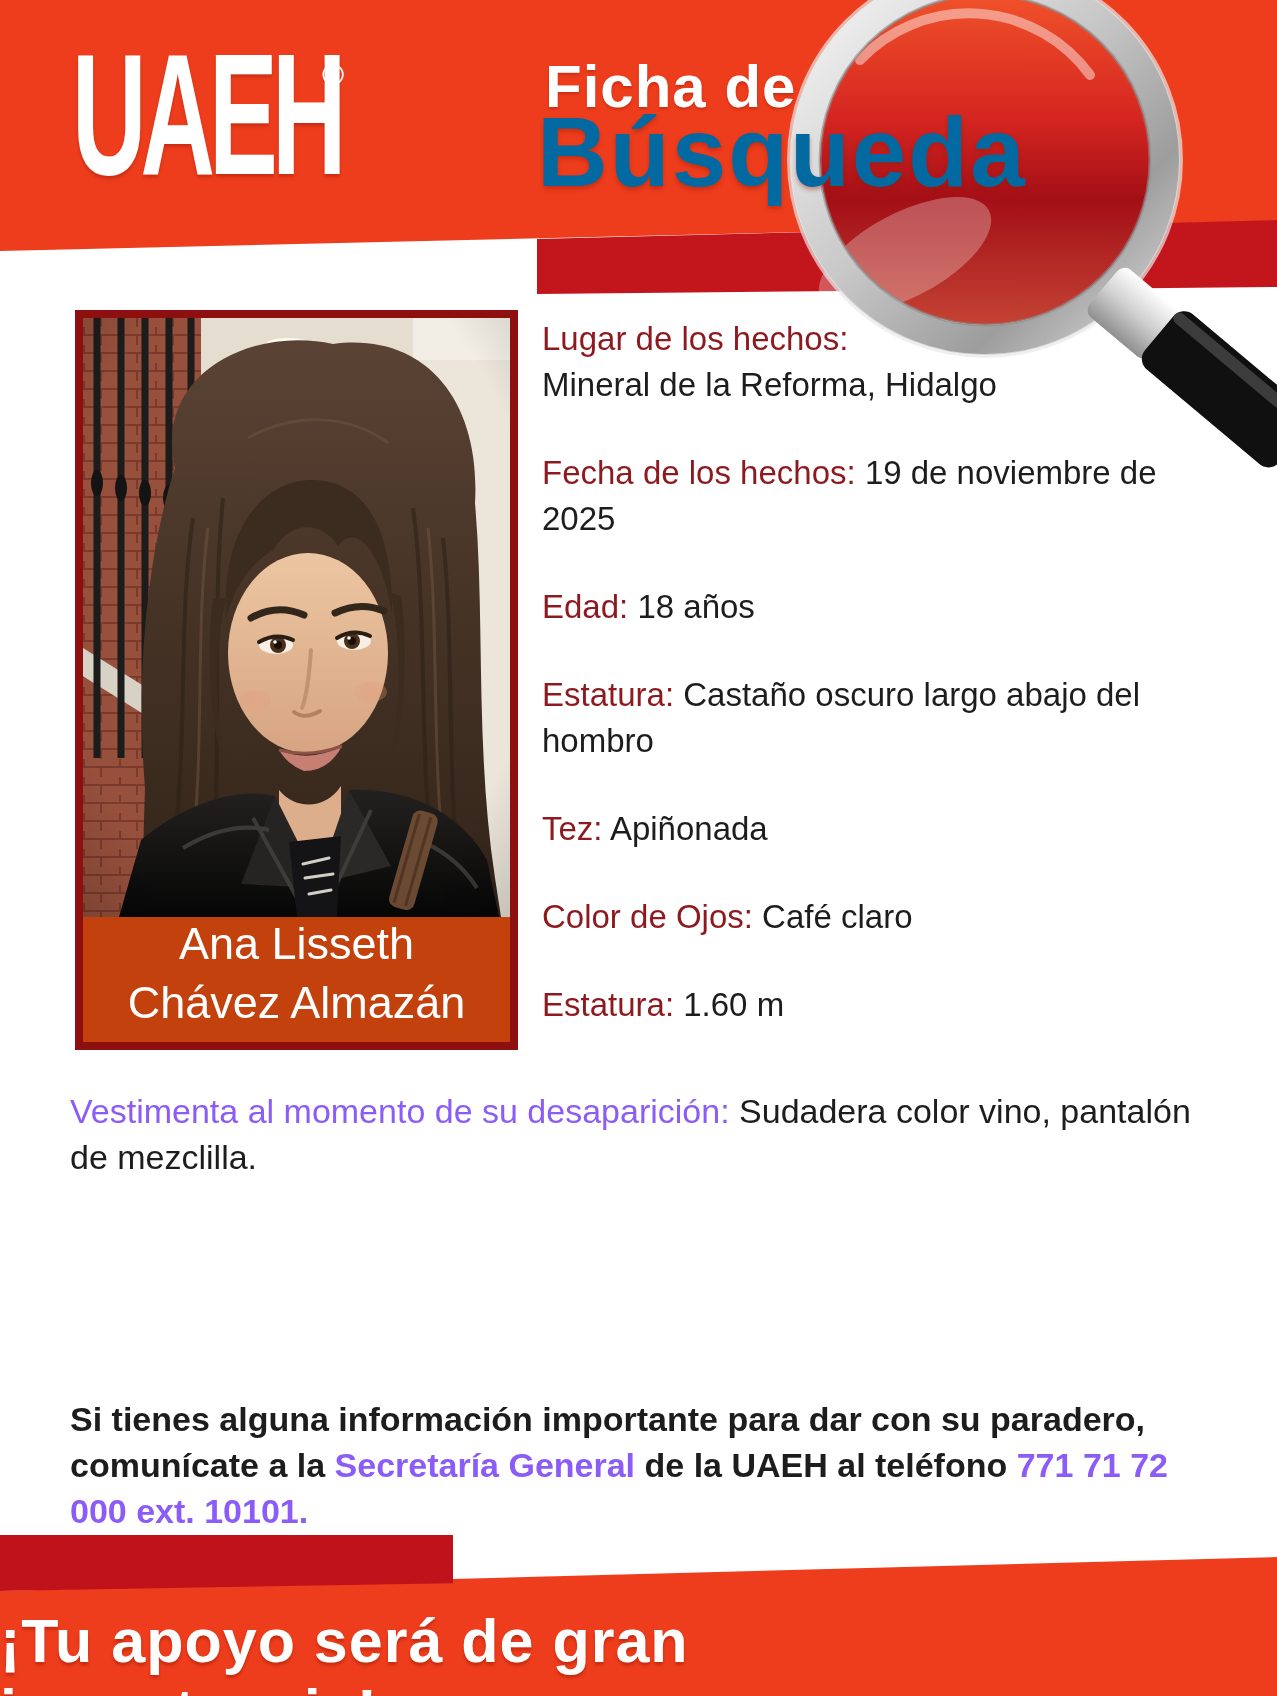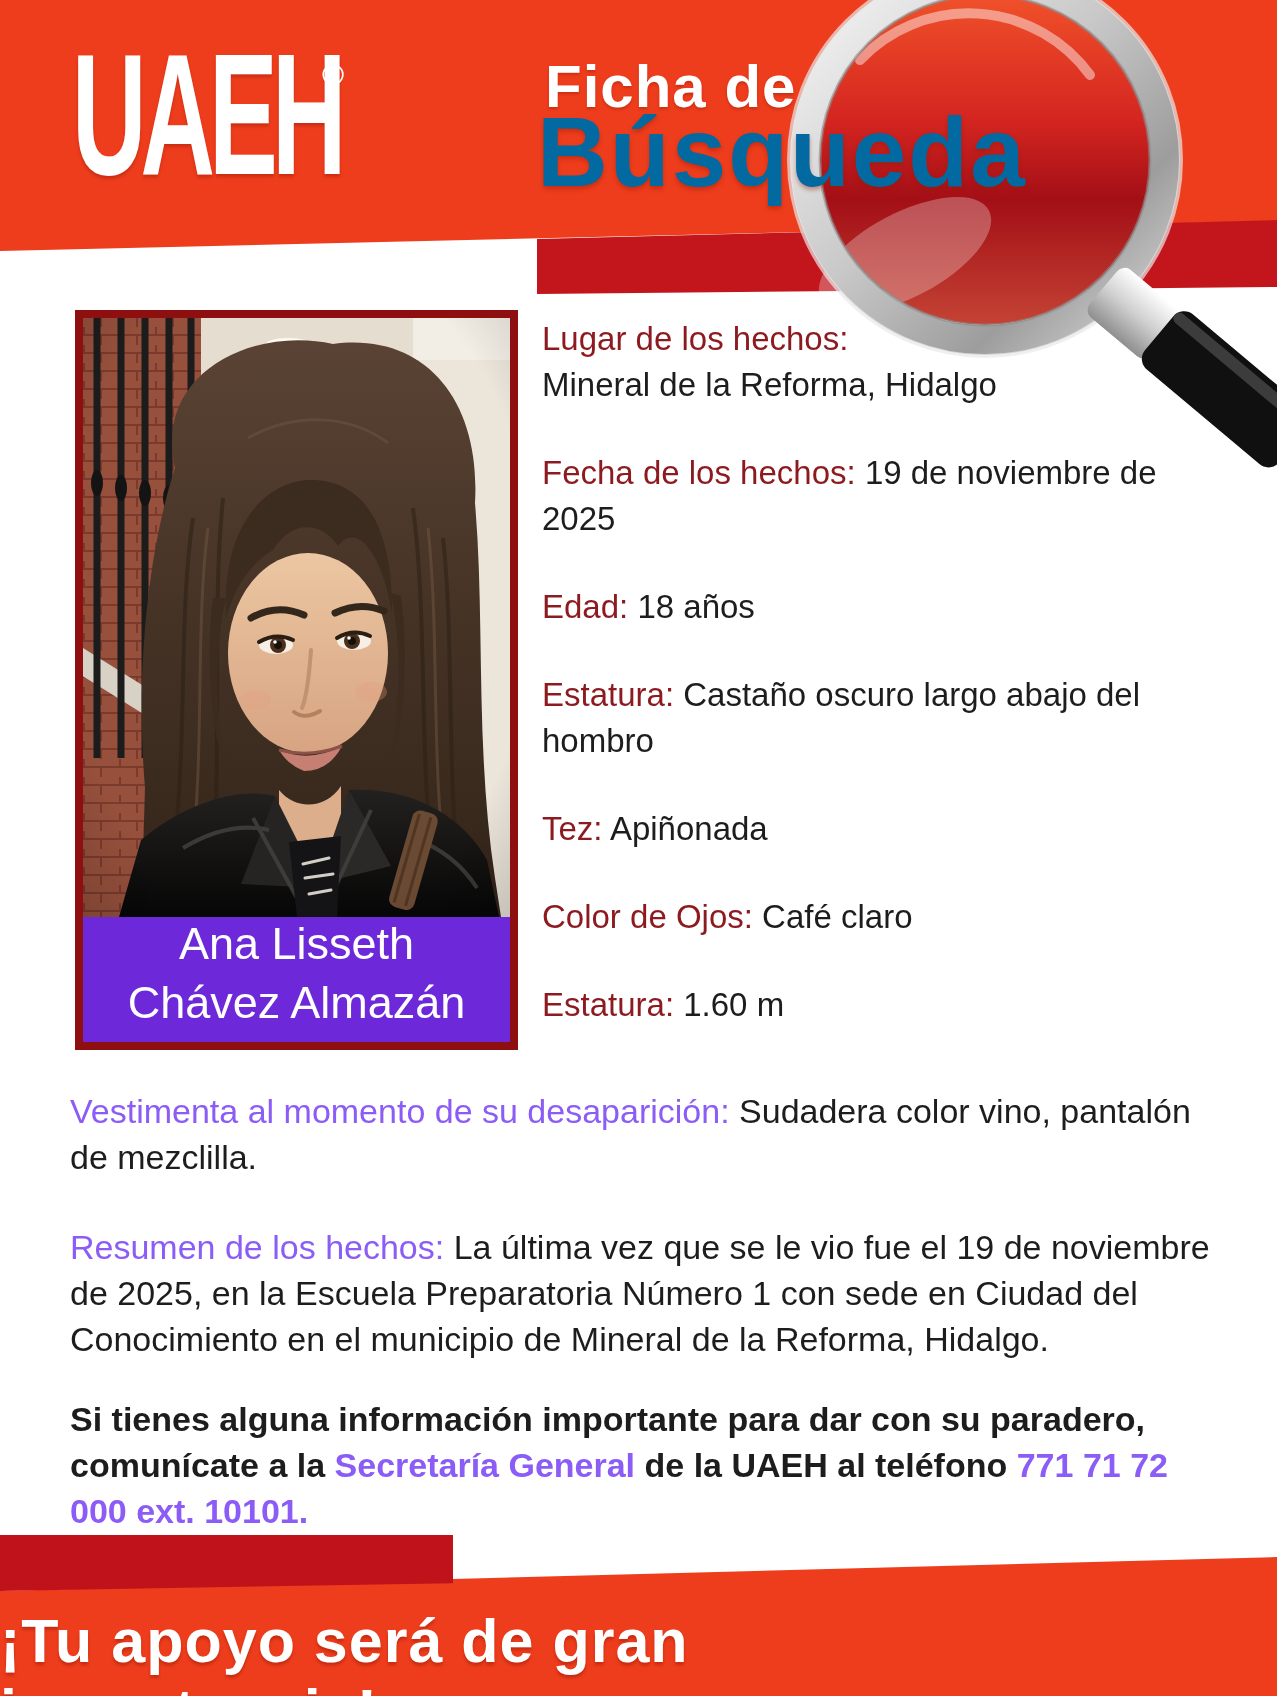--- a/index.html
+++ b/index.html
@@ -35,21 +35,21 @@
   }
   .title2{
     position:absolute;left:537px;top:96px;
     font-size:98px;font-weight:700;color:#0369a1;letter-spacing:2px;
     text-shadow:0 3px 4px rgba(150,25,5,.4);z-index:6;
   }
   .magnifier{position:absolute;left:0;top:0;z-index:5;pointer-events:none;}
   
   .photo-card{
     position:absolute;left:75px;top:310px;width:443px;height:740px;
-    background:#6d28d9;border:8px solid #8e0f10;box-sizing:border-box;
+    background:#c2410c;border:8px solid #8e0f10;box-sizing:border-box;
   }
   .photo-card svg{display:block;}
   .photo-name{
     position:absolute;left:0;bottom:0;width:100%;height:128px;
     color:#ffffff;text-align:center;font-size:45px;line-height:1.32;
     padding-top:4px;
   }
   
   .details{
     position:absolute;left:542px;top:316px;width:672px;
@@ -310,23 +310,20 @@
     <div class="detail">
       <span class="lbl">Estatura:</span>
       <span class="val">1.60 m</span>
     </div>
   </div>
 
   <div class="para p-vestimenta">
     <span class="lbl">Vestimenta al momento de su desaparición:</span><span> Sudadera color vino, pantalón de mezclilla.</span>
   </div>
 
-  <div class="para p-resumen">
-    <span class="lbl">Resumen de los hechos:</span><span> La última vez que se le vio fue el 19 de noviembre de 2025, en la Escuela Preparatoria Número 1 con sede en Ciudad del Conocimiento en el municipio de Mineral de la Reforma, Hidalgo.</span>
-  </div>
 
   <div class="para p-contacto">
     <span>Si tienes alguna información importante para dar con su paradero, comunícate a la </span><span class="accent">Secretaría General</span><span> de la UAEH al teléfono </span><span class="accent">771 71 72 000 ext. 10101.</span>
   </div>
 
   <div class="footer-orange"></div>
   <div class="footer-darkrect"></div>
   <div class="banner-text">¡Tu apoyo será de gran importancia!</div>
 
 </div>

